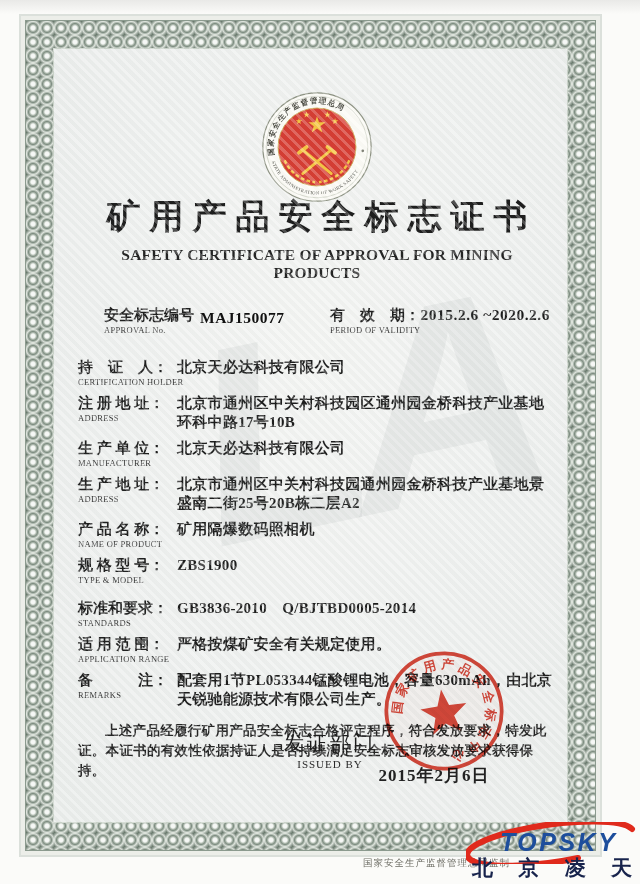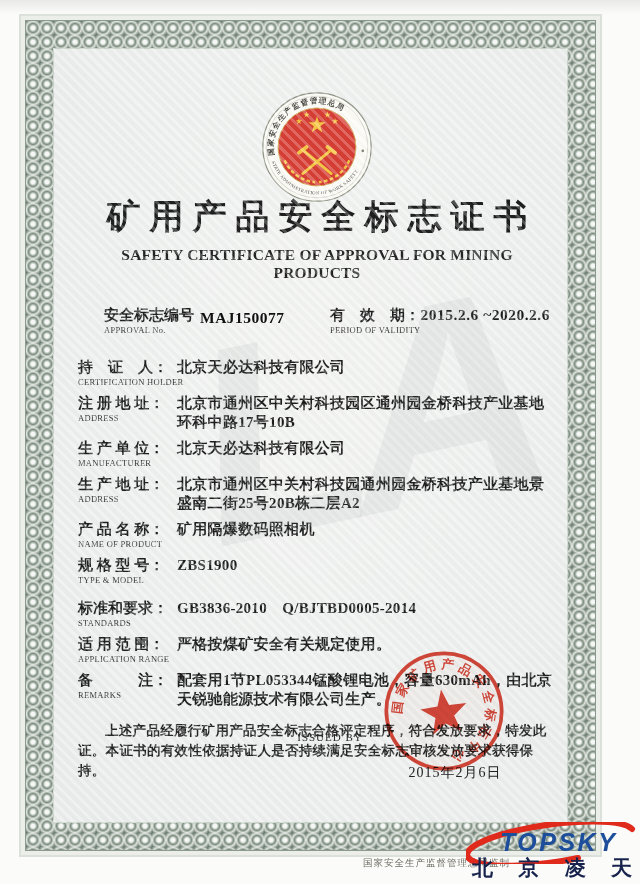--- a/index.html
+++ b/index.html
@@ -81,22 +81,22 @@
   .declaration{
     margin:12px 0 0;font-size:13.5px;font-weight:600;color:#1c1c1c;
     line-height:20px;text-indent:2em;letter-spacing:.3px;
   }
 
   
   .issued-by{position:absolute;left:212px;top:682px;width:130px;text-align:center;}
   .issued-by .cn{font-size:20px;letter-spacing:3px;color:#1d1d1d;}
   .issued-by .en{font-size:11px;letter-spacing:1px;color:#2a2a2a;margin-top:1px;}
   .issue-date{
-    position:absolute;left:337px;top:716px;width:130px;text-align:center;
-    font-size:14px;font-weight:normal;color:#222;letter-spacing:1px;
+    position:absolute;left:316px;top:716px;width:130px;text-align:center;
+    font-size:17px;font-weight:bold;color:#222;letter-spacing:1px;
   }
   .seal{
     position:absolute;left:328px;top:600px;width:126px;height:126px;
     transform:rotate(-8deg);mix-blend-mode:multiply;opacity:.92;
   }
 
   
   .supervision{
     position:absolute;right:130px;bottom:14px;
     font-size:9.5px;color:#6d6d65;letter-spacing:1px;white-space:nowrap;
@@ -241,20 +241,21 @@
           <div class="lblen">REMARKS</div>
         </div>
         <div class="field-value">配套用1节PL053344锰酸锂电池，容量630mAh，由北京天锐驰能源技术有限公司生产。</div>
       </div>
 
     </div>
 
     <p class="declaration">上述产品经履行矿用产品安全标志合格评定程序，符合发放要求，特发此证。本证书的有效性依据持证人是否持续满足安全标志审核发放要求获得保持。</p>
 
     <div class="issued-by">
+      <div class="cn">发证部门</div>
       <div class="en">ISSUED BY</div>
     </div>
 
     <div class="issue-date">2015年2月6日</div>
 
     <svg class="seal" viewBox="0 0 140 140">
       <defs>
         <path id="sealRing" d="M70,70 m-47,0 a47,47 0 1,1 94,0 a47,47 0 1,1 -94,0" fill="none"></path>
       </defs>
       <circle cx="70" cy="70" r="64" fill="rgba(230,80,60,0.03)" stroke="#d93a2b" stroke-width="4.2"></circle>

